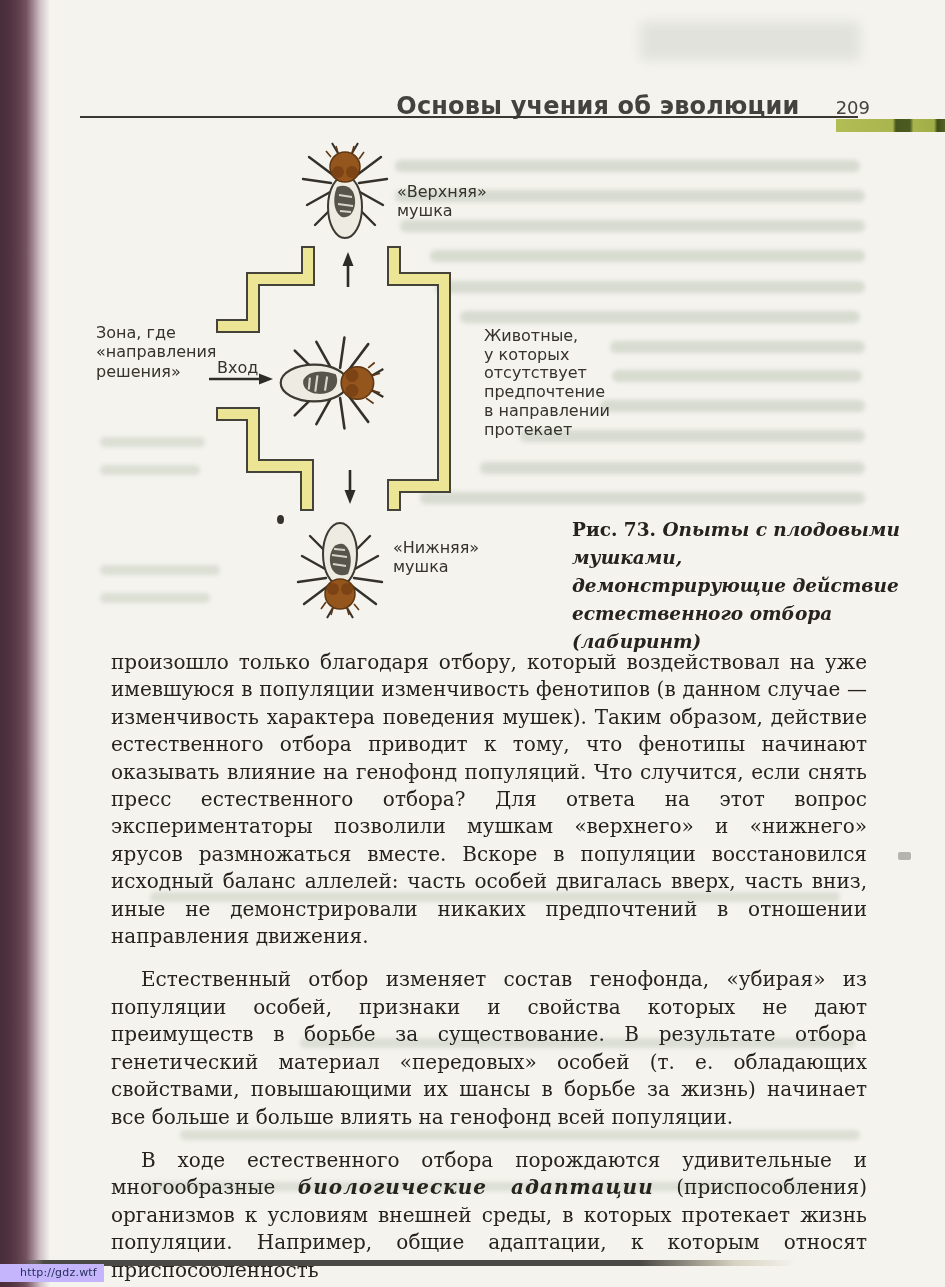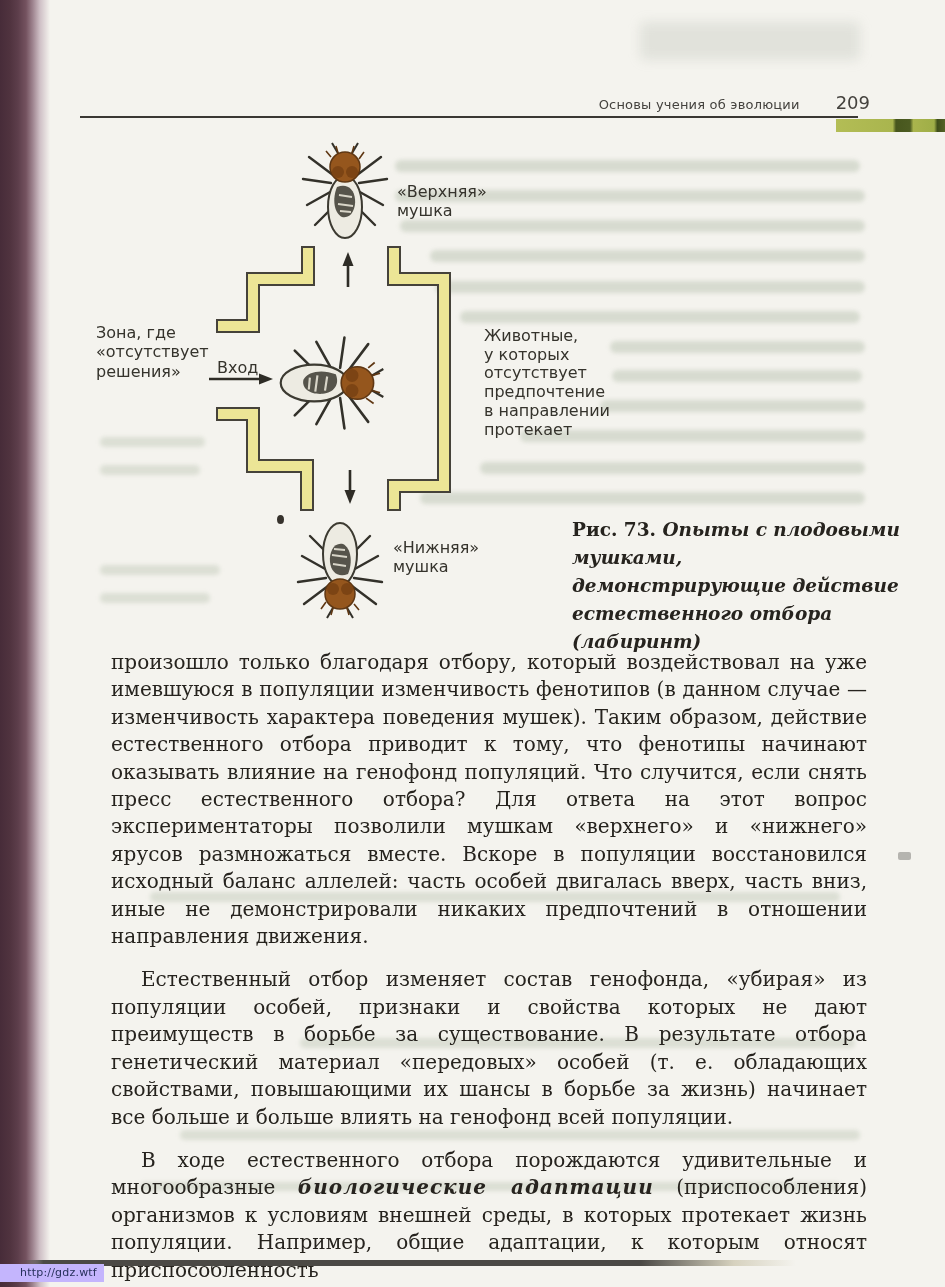--- a/index.html
+++ b/index.html
@@ -8,21 +8,21 @@
   
   .binding{position:absolute;left:0;top:0;width:50px;height:1287px;
     background:linear-gradient(90deg,#472c39 0px,#50333f 10px,#5d3e4b 18px,#74525f 26px,#a08691 33px,#cfc0c6 40px,rgba(244,243,238,0) 50px);}
   .bottom-bar{position:absolute;left:20px;top:1260px;width:776px;height:6px;
     background:linear-gradient(90deg,rgba(70,68,64,0) 0,#4b4945 3%,#4b4945 80%,rgba(170,160,120,.4) 92%,rgba(210,200,160,0) 100%);}
   .url-badge{position:absolute;left:0;top:1264px;background:#c4b5fd;color:#26305a;
     font-size:11px;padding:2px 7px 3px 20px;letter-spacing:.2px;}
   
   .header{position:absolute;left:80px;top:92px;width:790px;display:flex;justify-content:flex-end;
     align-items:baseline;gap:36px;color:#44423e;}
-  .header .title{font-size:13px;letter-spacing:.2px;}
+  .header .title{font-size:24px;letter-spacing:.2px;font-weight:bold;}
   .header .pnum{font-size:18px;}
   .rule{position:absolute;left:80px;top:116px;width:778px;height:2px;background:#3a3833;}
   .greenbar{position:absolute;left:836px;top:119px;width:109px;height:13px;
     background:linear-gradient(90deg,#b3bd55 0%,#a9b54e 52%,#47561d 55%,#4d5c22 68%,#a9b44d 71%,#9fae47 90%,#3f4e1a 93%,#556327 100%);}
   
   .diagram{position:absolute;left:95px;top:140px;width:560px;height:485px;}
   .dlabel{position:absolute;color:#35332c;font-size:16px;line-height:19.3px;}
   .caption{position:absolute;left:572px;top:516px;width:330px;
     font-family:"DejaVu Serif",serif;font-size:18.5px;line-height:28px;color:#26231e;font-weight:bold;}
   .caption .cap-text{font-style:italic;}
@@ -121,21 +121,21 @@
       </g>
     </svg>
 
     
     <div class="dlabel" style="left:302px;top:42px;">
       <div>«Верхняя»</div>
       <div>мушка</div>
     </div>
     <div class="dlabel" style="left:1px;top:183px;">
       <div>Зона, где</div>
-      <div>«отсутствует</div>
+      <div>«направления</div>
       <div>решения»</div>
     </div>
     <div class="dlabel" style="left:122px;top:218px;">Вход</div>
     <div class="dlabel" style="left:374px;top:187px;line-height:18.7px;margin-left:15px;">
       <div>Животные,</div>
       <div>у которых</div>
       <div>отсутствует</div>
       <div>предпочтение</div>
       <div>в направлении</div>
       <div>протекает</div>

